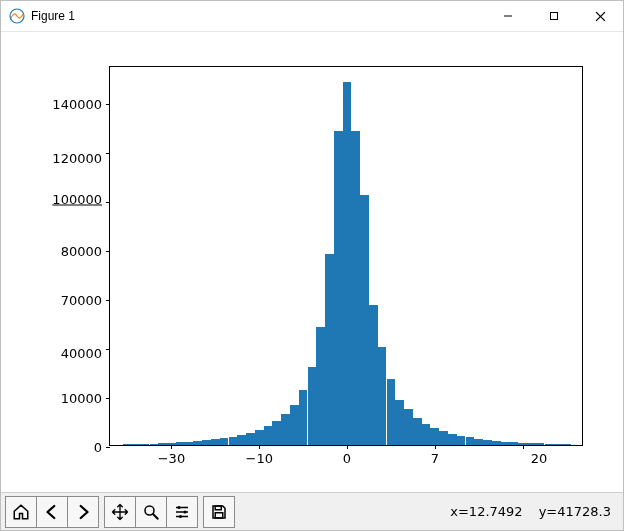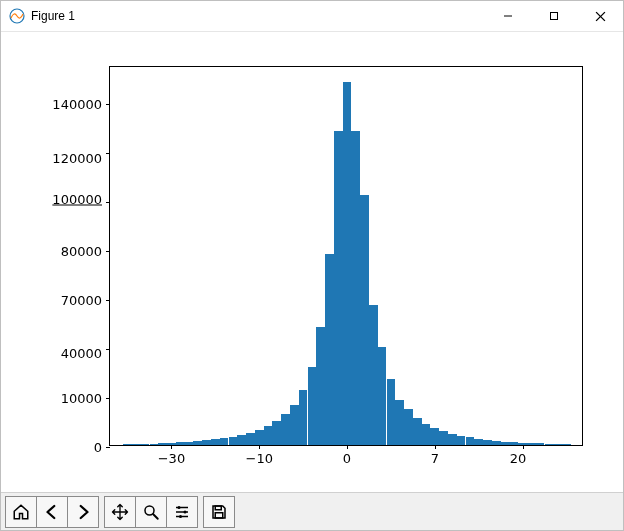--- a/index.html
+++ b/index.html
@@ -226,21 +226,21 @@
         <div class="ytick" style="top: 36.7742px;">140000</div>
         <div class="tickline y" style="top: 36.7742px;"></div>
         <div class="xtick" style="left: 61.4444px;">−30</div>
         <div class="tickline x" style="left: 61.4444px;"></div>
         <div class="xtick" style="left: 149.222px;">−10</div>
         <div class="tickline x" style="left: 149.222px;"></div>
         <div class="xtick" style="left: 237px;">0</div>
         <div class="tickline x" style="left: 237px;"></div>
         <div class="xtick" style="left: 324.778px;">7</div>
         <div class="tickline x" style="left: 324.778px;"></div>
-        <div class="xtick" style="left: 408px;">20</div>
+        <div class="xtick" style="left: 429px;">20</div>
         <div class="tickline x" style="left: 412.556px;"></div>
       </div>
   </div>
 
   <div class="toolbar">
     <div class="tool-btn">
       <svg viewBox="0 0 24 24">
           <path d="M3 11 L12 3 L21 11 L21 21 L14 21 L14 14 L10 14 L10 21 L3 21 Z" fill="none" stroke="#000" stroke-width="2"></path>
         </svg>
     </div>
@@ -277,15 +277,19 @@
       </svg>
     </div>
     <div class="tool-gap"></div>
     <div class="tool-btn">
       <svg viewBox="0 0 24 24">
           <path d="M4 4 L17 4 L20 7 L20 20 L4 20 Z" fill="none" stroke="#000" stroke-width="2"></path>
           <rect x="7" y="4" width="8" height="5" fill="none" stroke="#000" stroke-width="2"></rect>
           <rect x="7" y="13" width="10" height="7" fill="none" stroke="#000" stroke-width="2"></rect>
         </svg>
     </div>
+    <div class="coord-readout">
+      <span>x=12.7492</span>
+      <span>y=41728.3</span>
+    </div>
   </div>
 
 </div>
 
 </body></html>

